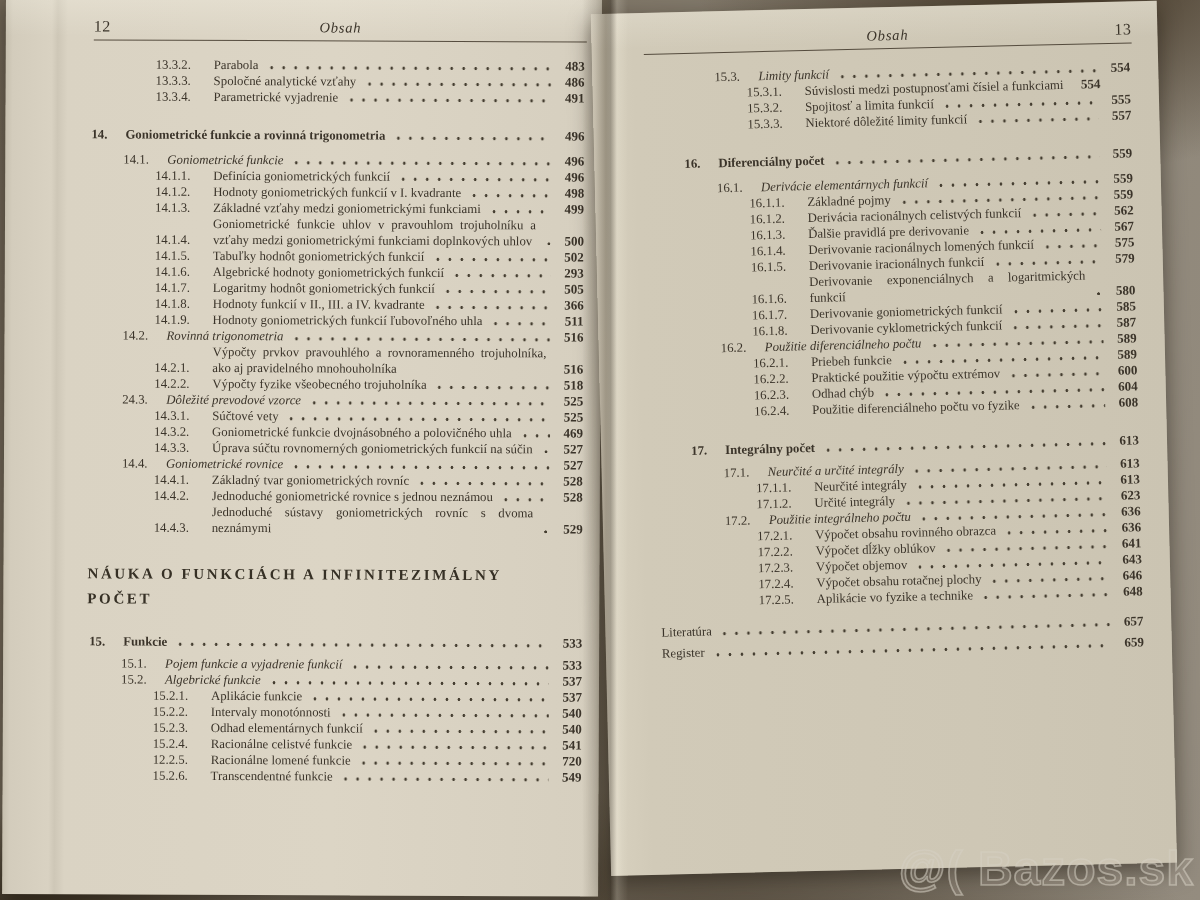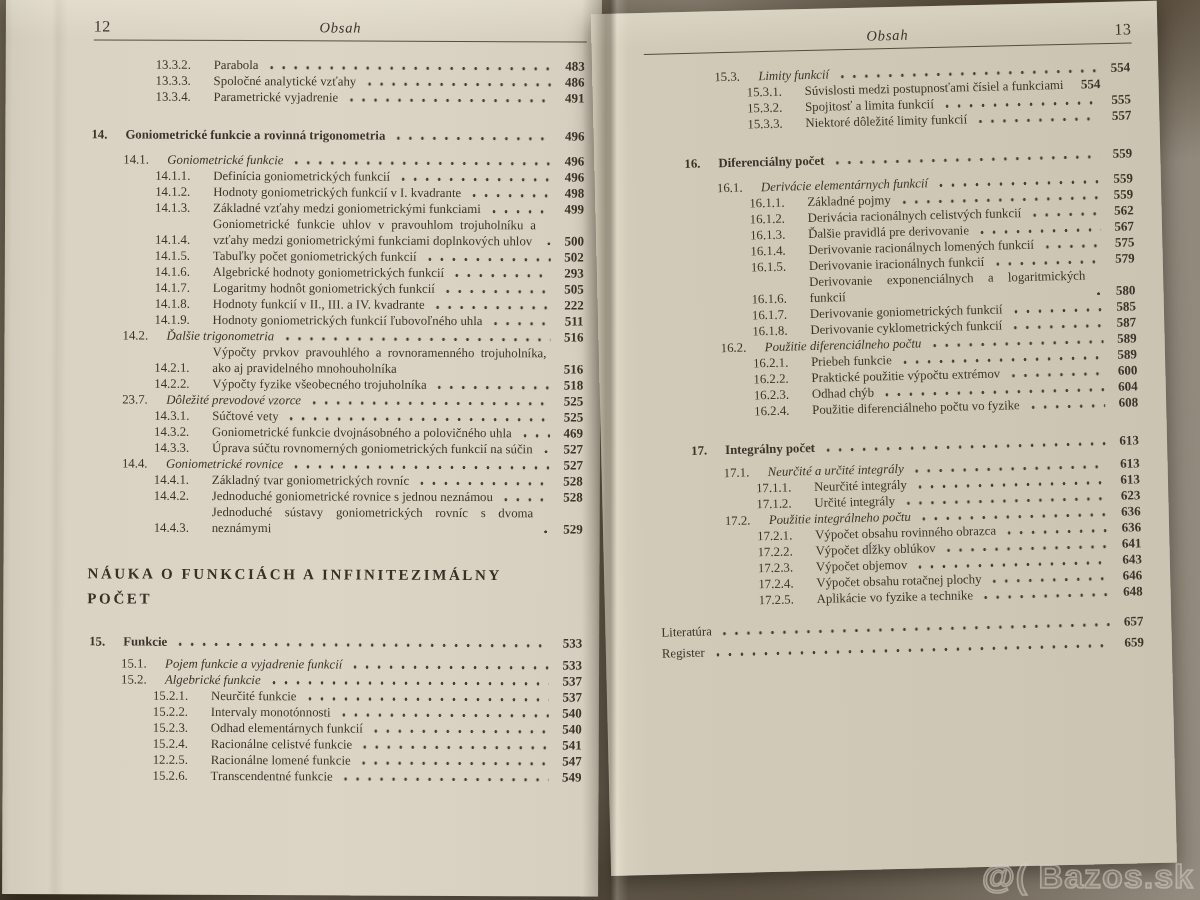--- a/index.html
+++ b/index.html
@@ -67,21 +67,21 @@
   .pg{flex:0 0 auto;min-width:30px;text-align:right;font-weight:bold;font-size:13px;}
   .part-heading{
     font-weight:bold;font-size:15px;letter-spacing:2.6px;line-height:25px;
     max-width:460px;color:#3630256;color:#363025;
   }
   .page-left .part-heading{margin-left:84px;}
 
   .watermark{
     position:absolute;right:6px;bottom:4px;z-index:9;
     font-family:"Liberation Sans","DejaVu Sans",sans-serif;
-    font-size:34px;font-weight:bold;letter-spacing:1px;
+    font-size:48px;font-weight:bold;letter-spacing:1px;
     color:rgba(208,201,189,.18);
     -webkit-text-stroke:1.7px rgba(214,207,195,.55);
   }
 </style>
 </head>
 <body>
 
 <div>
 
   <div class="page page-left">
@@ -142,67 +142,67 @@
             <span class="pg">499</span>
           </div>
           <div class="row l3">
             <span class="num">14.1.4.</span>
             <span class="t">Goniometrické funkcie uhlov v pravouhlom trojuholníku a vzťahy medzi goniometrickými funkciami doplnkových uhlov</span>
             <span class="dots"></span>
             <span class="pg">500</span>
           </div>
           <div class="row l3">
             <span class="num">14.1.5.</span>
-            <span class="t">Tabuľky počet goniometrických funkcií</span>
+            <span class="t">Tabuľky hodnôt goniometrických funkcií</span>
             <span class="dots"></span>
             <span class="pg">502</span>
           </div>
           <div class="row l3">
             <span class="num">14.1.6.</span>
             <span class="t">Algebrické hodnoty goniometrických funkcií</span>
             <span class="dots"></span>
             <span class="pg">293</span>
           </div>
           <div class="row l3">
             <span class="num">14.1.7.</span>
             <span class="t">Logaritmy hodnôt goniometrických funkcií</span>
             <span class="dots"></span>
             <span class="pg">505</span>
           </div>
           <div class="row l3">
             <span class="num">14.1.8.</span>
             <span class="t">Hodnoty funkcií v II., III. a IV. kvadrante</span>
             <span class="dots"></span>
-            <span class="pg">222</span>
+            <span class="pg">366</span>
           </div>
           <div class="row l3">
             <span class="num">14.1.9.</span>
             <span class="t">Hodnoty goniometrických funkcií ľubovoľného uhla</span>
             <span class="dots"></span>
             <span class="pg">511</span>
           </div>
           <div class="row l2">
             <span class="num">14.2.</span>
-            <span class="t">Ďalšie trigonometria</span>
+            <span class="t">Rovinná trigonometria</span>
             <span class="dots"></span>
             <span class="pg">516</span>
           </div>
           <div class="row l3 nodots">
             <span class="num">14.2.1.</span>
             <span class="t">Výpočty prvkov pravouhlého a rovnoramenného trojuholníka, ako aj pravidelného mnohouholníka</span>
             <span class="pg">516</span>
           </div>
           <div class="row l3">
             <span class="num">14.2.2.</span>
             <span class="t">Výpočty fyzike všeobecného trojuholníka</span>
             <span class="dots"></span>
             <span class="pg">518</span>
           </div>
           <div class="row l2">
-            <span class="num">23.7.</span>
+            <span class="num">24.3.</span>
             <span class="t">Dôležité prevodové vzorce</span>
             <span class="dots"></span>
             <span class="pg">525</span>
           </div>
           <div class="row l3">
             <span class="num">14.3.1.</span>
             <span class="t">Súčtové vety</span>
             <span class="dots"></span>
             <span class="pg">525</span>
           </div>
@@ -256,21 +256,21 @@
             <span class="pg">533</span>
           </div>
           <div class="row l2">
             <span class="num">15.2.</span>
             <span class="t">Algebrické funkcie</span>
             <span class="dots"></span>
             <span class="pg">537</span>
           </div>
           <div class="row l3">
             <span class="num">15.2.1.</span>
-            <span class="t">Neurčité funkcie</span>
+            <span class="t">Aplikácie funkcie</span>
             <span class="dots"></span>
             <span class="pg">537</span>
           </div>
           <div class="row l3">
             <span class="num">15.2.2.</span>
             <span class="t">Intervaly monotónnosti</span>
             <span class="dots"></span>
             <span class="pg">540</span>
           </div>
           <div class="row l3">
@@ -282,21 +282,21 @@
           <div class="row l3">
             <span class="num">15.2.4.</span>
             <span class="t">Racionálne celistvé funkcie</span>
             <span class="dots"></span>
             <span class="pg">541</span>
           </div>
           <div class="row l3">
             <span class="num">12.2.5.</span>
             <span class="t">Racionálne lomené funkcie</span>
             <span class="dots"></span>
-            <span class="pg">547</span>
+            <span class="pg">720</span>
           </div>
           <div class="row l3">
             <span class="num">15.2.6.</span>
             <span class="t">Transcendentné funkcie</span>
             <span class="dots"></span>
             <span class="pg">549</span>
           </div>
         </div>
     </div>
   </div>

